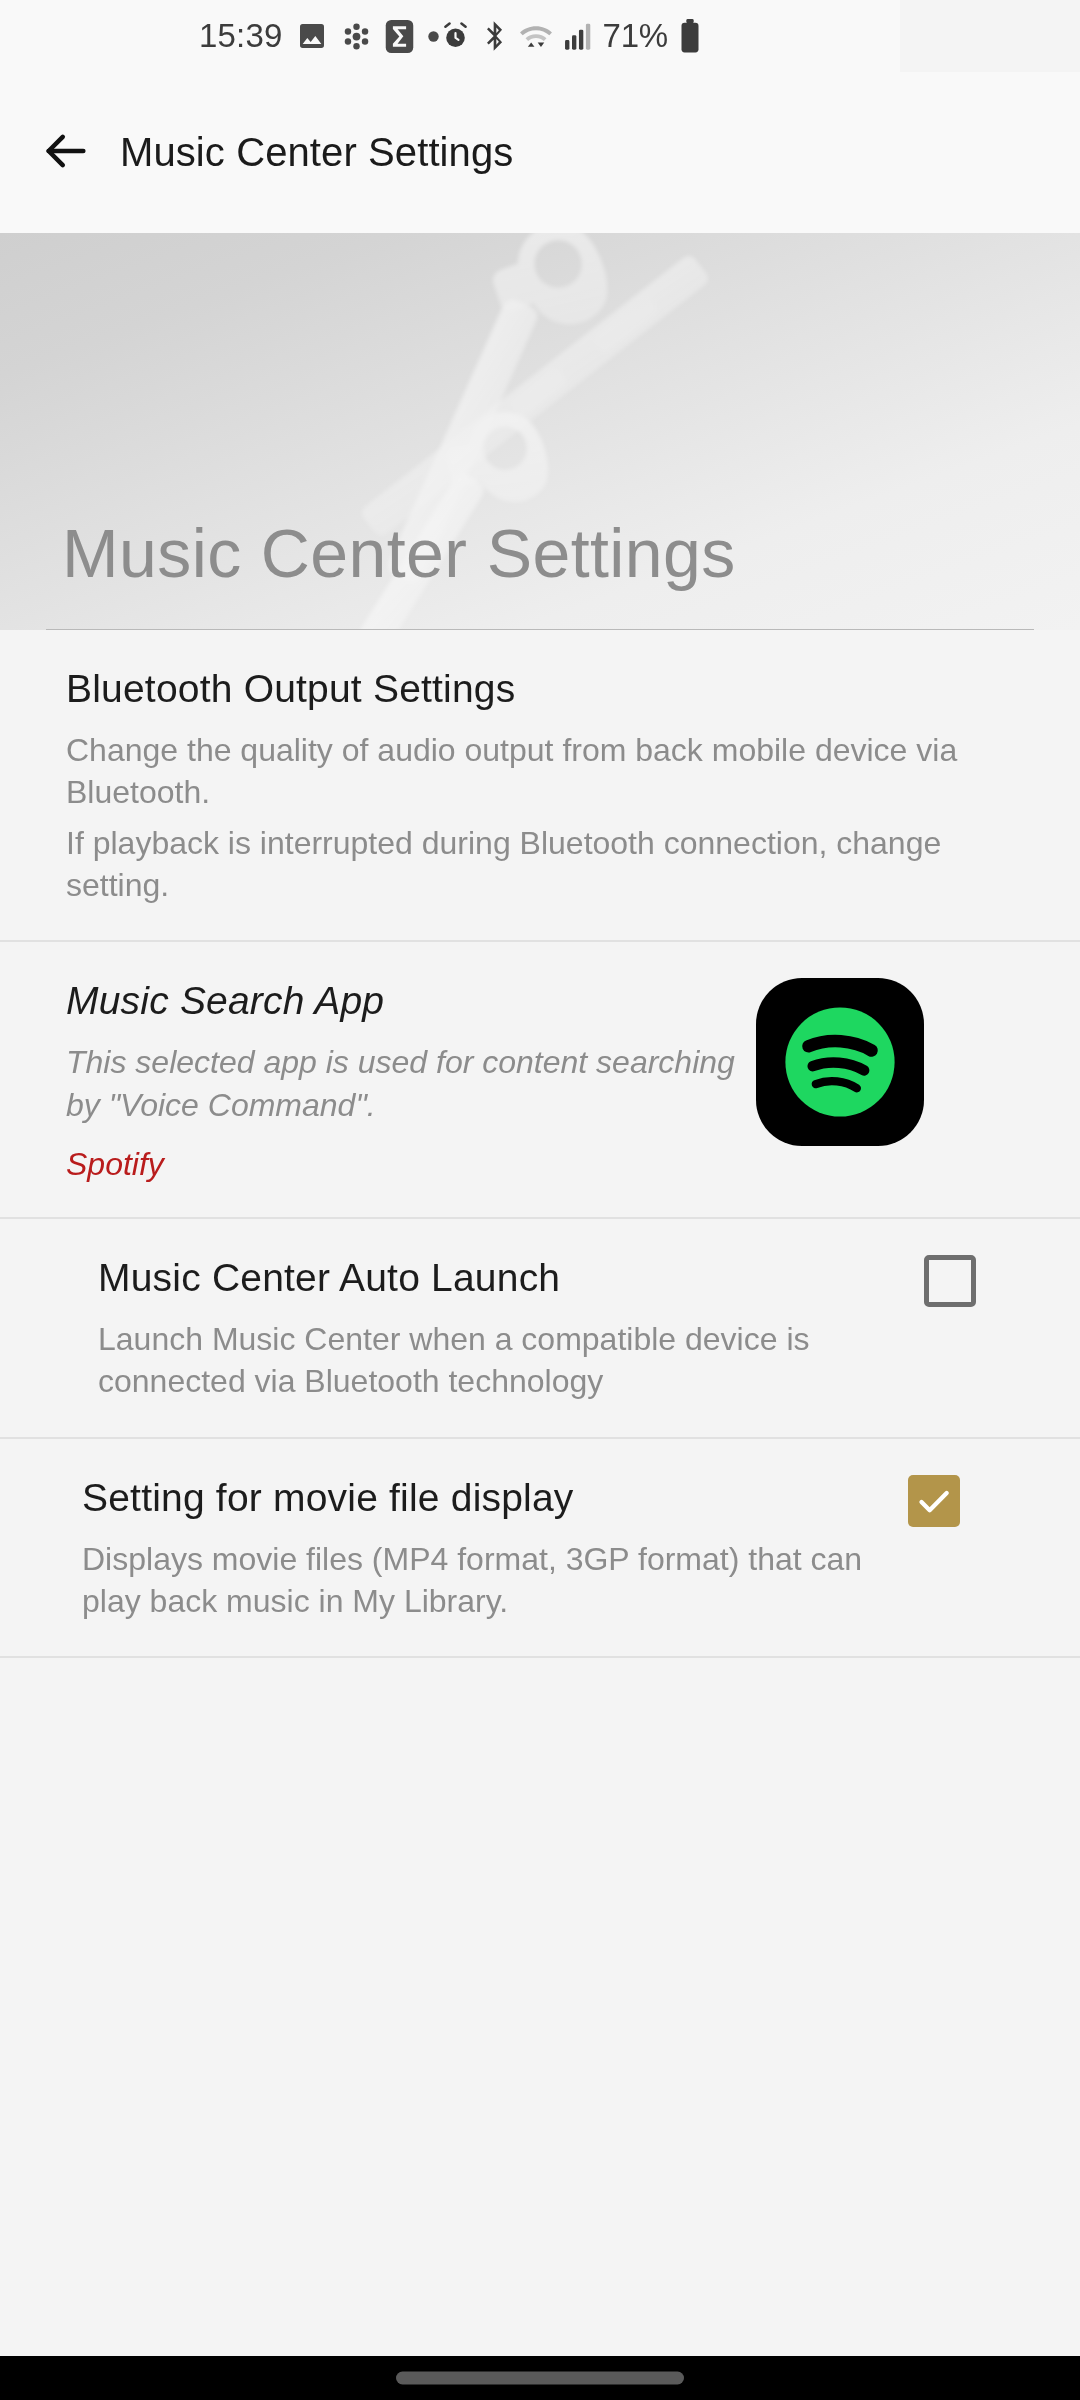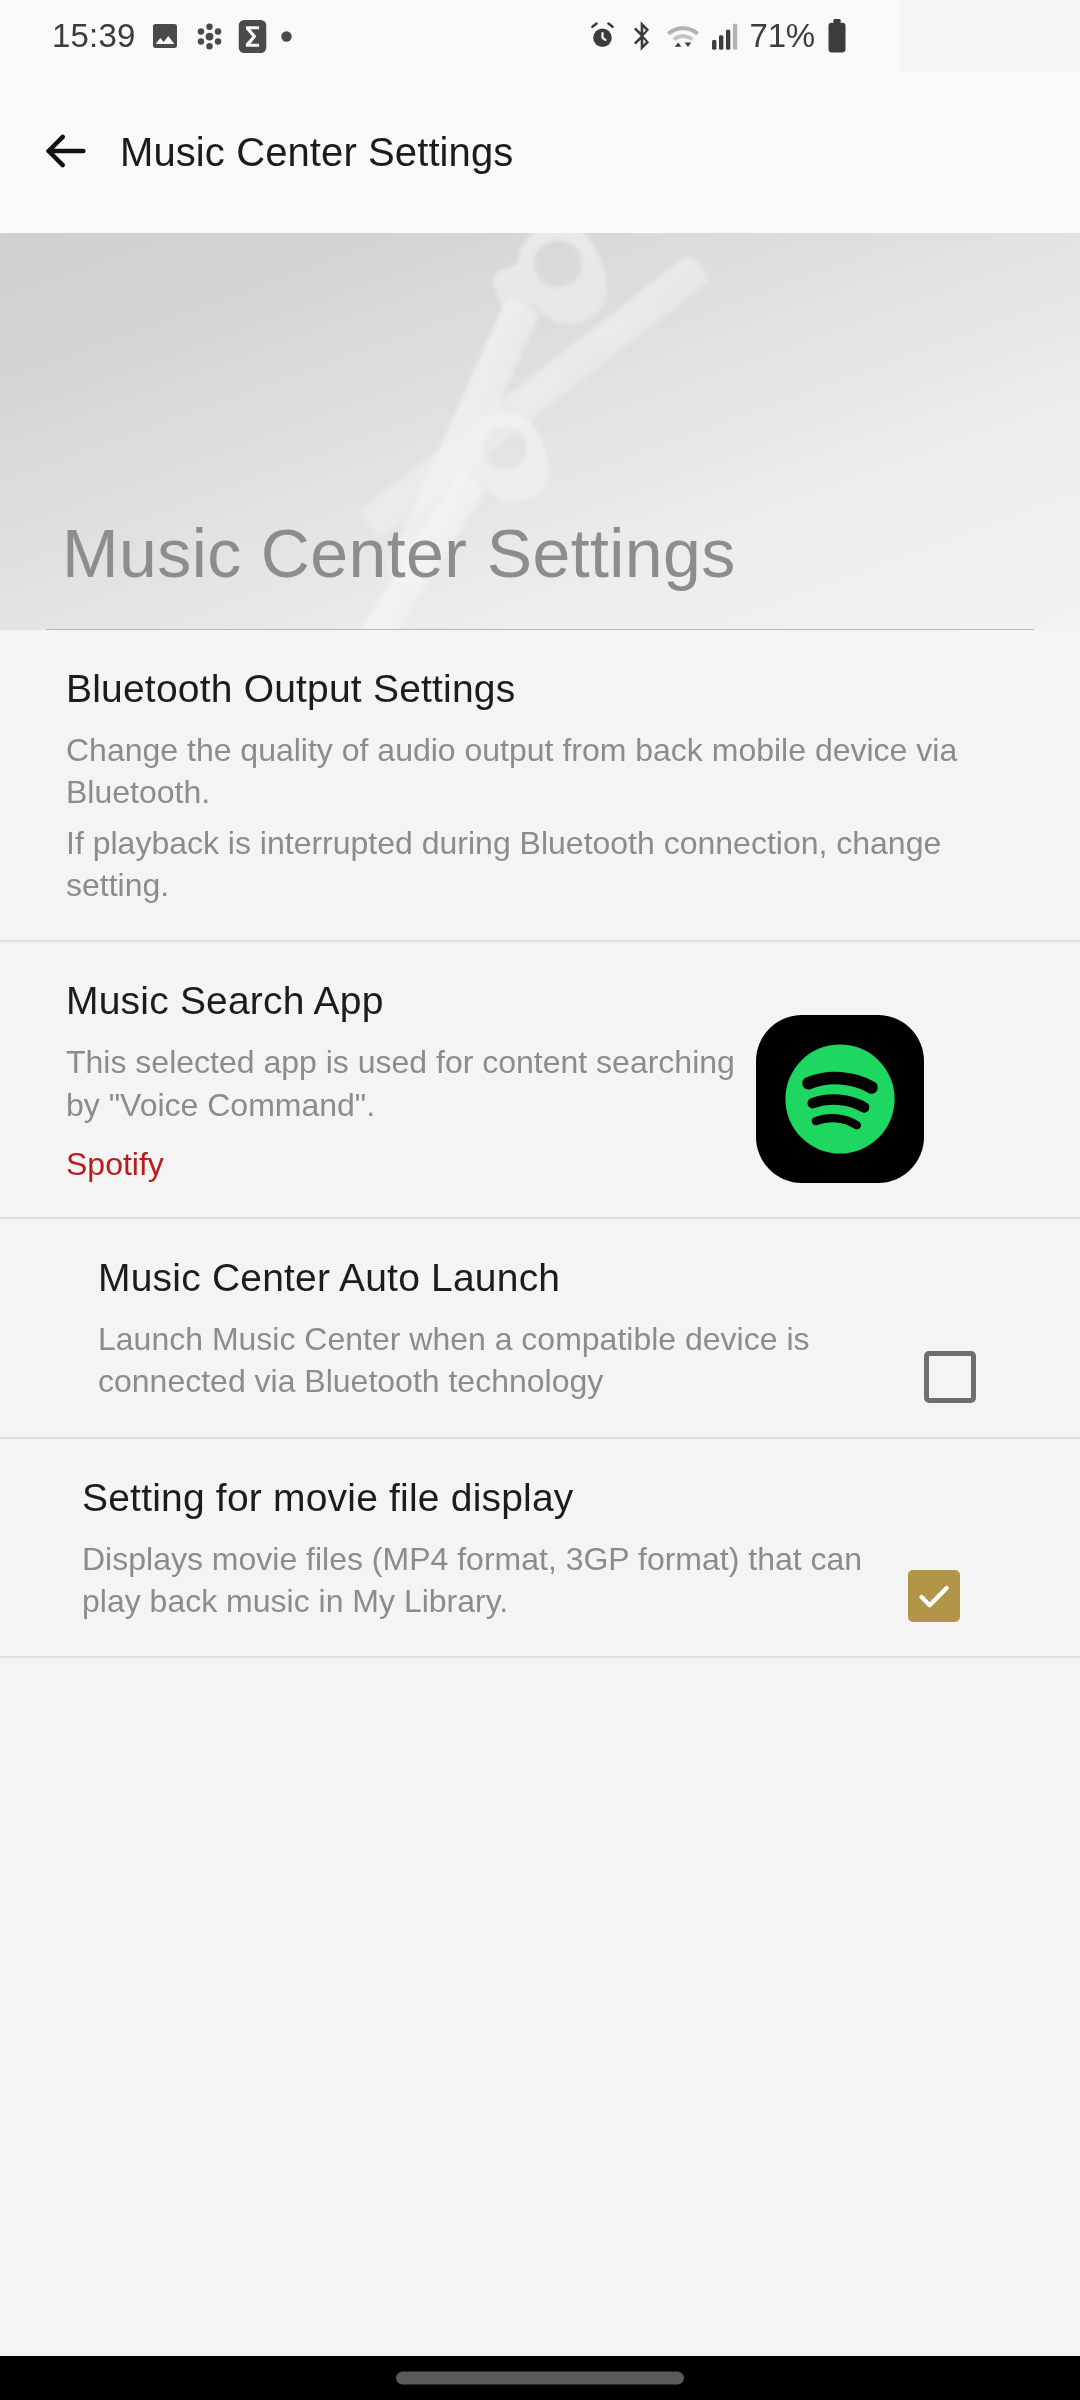--- a/index.html
+++ b/index.html
@@ -8,22 +8,22 @@
     background:#f4f4f4;
     font-family:"Liberation Sans", sans-serif;
     overflow:hidden;
   }
   .phone { position:relative; width:1080px; height:2400px; background:#f4f4f4; }
 
   
   .statusbar{
     position:absolute; top:0; left:0; width:900px; height:72px;
     background:#f9f9f9;
-    display:flex; align-items:center; justify-content:space-between;
-    padding:0 52px;
+    display:flex; align-items:center; justify-content:center;
+    padding:0 34px;
   }
   .sb-left{ display:flex; align-items:center; gap:13px; }
   .sb-right{ display:flex; align-items:center; gap:11px; }
   .sb-clock{ font-size:33px; color:#3c3c3c; letter-spacing:.2px; }
   .sb-pct{ font-size:33px; color:#3c3c3c; letter-spacing:-.2px; }
   .sb-ico{ display:flex; align-items:center; }
 
   
   .appbar{
     position:absolute; top:72px; left:0; width:1080px; height:161px;
@@ -55,21 +55,21 @@
     position:absolute; left:46px; bottom:-2px; width:988px; height:3px;
     background:#b9b9b9;
   }
 
   
   .list{ position:absolute; top:630px; left:0; width:1080px; }
   .row{
     position:relative;
     padding:36px 72px 34px 66px;
     border-bottom:2px solid #e1e1e1;
-    display:flex; align-items:flex-end;
+    display:flex; align-items:flex-start;
   }
   .row:first-child{ border-top:none; }
   .row-main{ flex:1 1 auto; min-width:0; }
   .row-title{
     font-size:39px; color:#1c1c1c; line-height:1.16;
     font-family:"Liberation Sans Narrow","Liberation Sans", sans-serif;
     letter-spacing:.2px;
   }
   .row-desc{
     margin-top:18px;
@@ -80,21 +80,21 @@
   .row-value{
     margin-top:20px;
     font-size:32px; color:#b91c1c;
     font-family:"Liberation Sans Narrow","Liberation Sans", sans-serif;
   }
   .row-accessory{
     flex:0 0 auto; display:flex; align-items:center; justify-content:center;
   }
 
   
-  .row--app .row-main{ max-width:690px; }
+  .row--app .row-main{ max-width:690px;font-style:italic; }
   .row--autolaunch .row-main{ max-width:800px;margin-left:32px; }
   .row--movie .row-main{ max-width:800px;margin-left:16px; }
 
   
   .spotify{
     width:168px; height:168px; border-radius:46px;
     background:#000; display:flex; align-items:center; justify-content:center;
     margin-right:10px;
   }
   .spotify svg{ display:block; }

